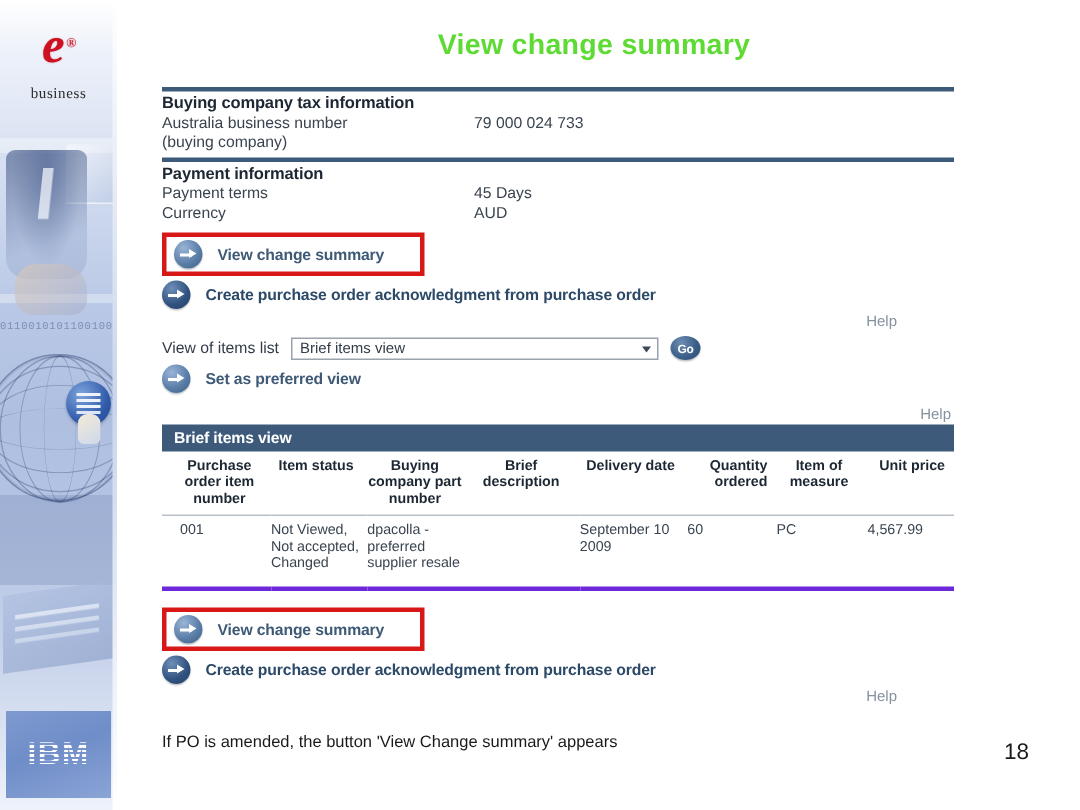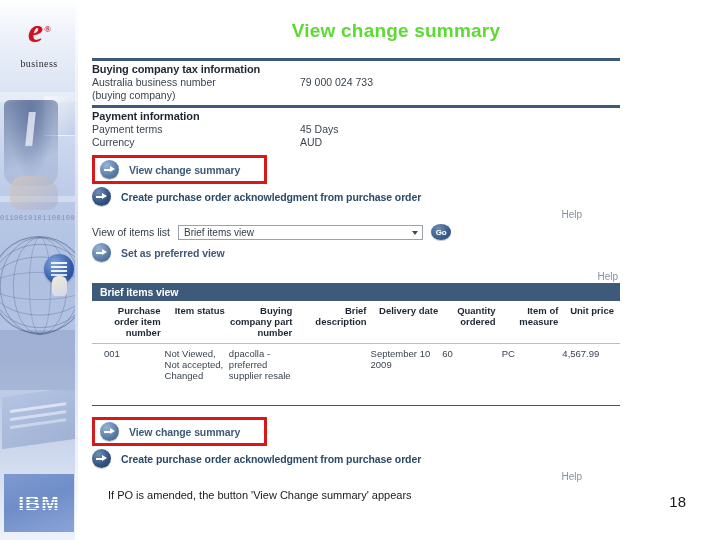--- a/index.html
+++ b/index.html
@@ -231,21 +231,21 @@
     text-align: center;
     font-size: 19px;
     font-weight: bold;
     color: #5ddb33;
     letter-spacing: 0.2px;
   }
 
   
   #capture {
     position: absolute;
-    left: 92px; top: 58px;
+    left: 108px; top: 58px;
     width: 528px;
     font-size: 10.5px;
     color: #2b2b2b;
   }
 
   .rule-heavy {
     height: 3px;
     background: #3d5a7a;
     margin: 0;
   }
@@ -386,36 +386,36 @@
     font-size: 10.5px;
     padding: 3px 0 3px 8px;
     letter-spacing: -0.1px;
   }
   table.items {
     width: 100%;
     border-collapse: collapse;
     font-size: 9.5px;
   }
   table.items th {
-    text-align: right;
+    text-align: center;
     vertical-align: top;
     font-weight: bold;
     color: #1d2733;
     padding: 4px 4px 5px 0;
     line-height: 11px;
     border-bottom: 1px solid #b8bec7;
   }
   table.items th:first-child { padding-left: 8px; }
   table.items th.num { text-align: right; padding-right: 6px; margin-top: 20px; }
   table.items td {
     vertical-align: top;
     color: #3a4450;
-    padding: 4px 4px 24px 0;
+    padding: 4px 4px 10px 0;
     line-height: 11px;
-    border-bottom: 1px solid #6d28d9;
+    border-bottom: 3px solid #6d28d9;
   }
   table.items td:first-child { padding-left: 12px; }
   table.items td.num { padding-right: 6px; }
   .col-a { width: 66px; }
   .col-b { width: 66px; }
   .col-c { width: 70px; }
   .col-d { width: 76px; }
   .col-e { width: 74px; }
   .col-f { width: 58px; }
   .col-g { width: 62px; }

